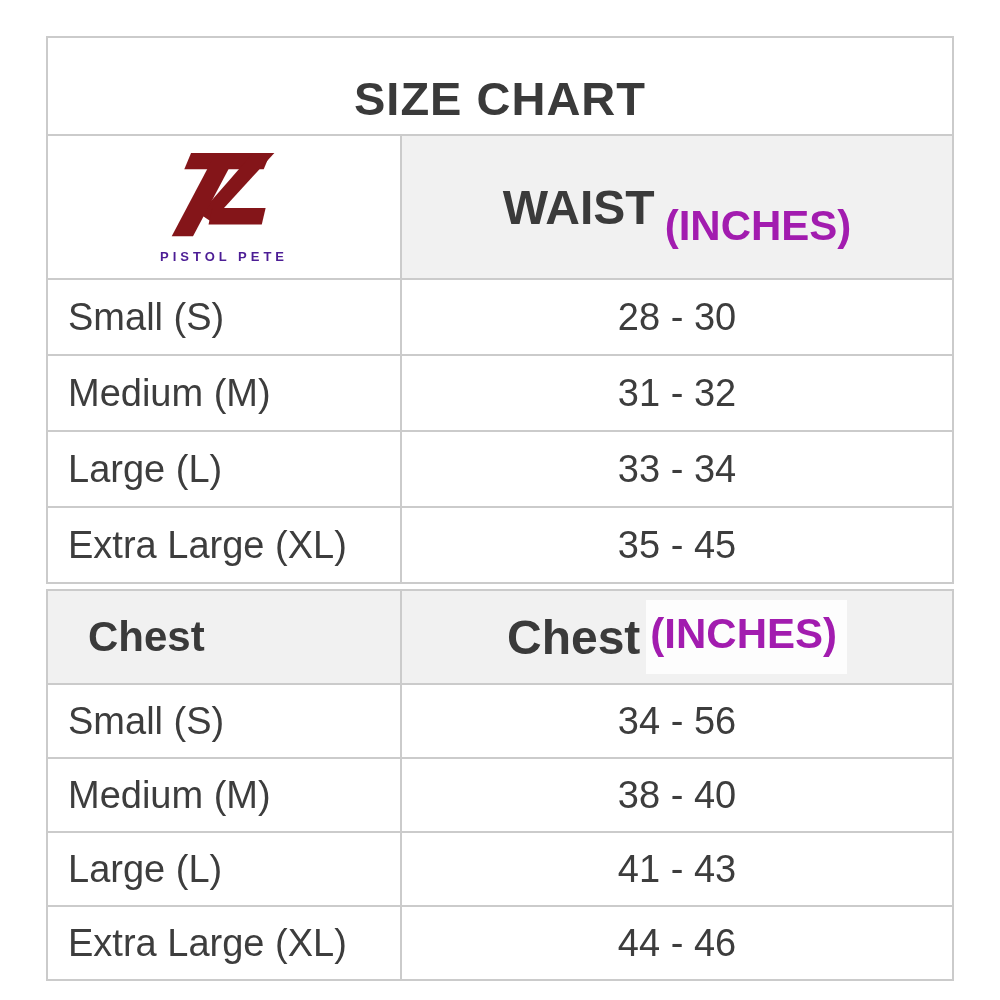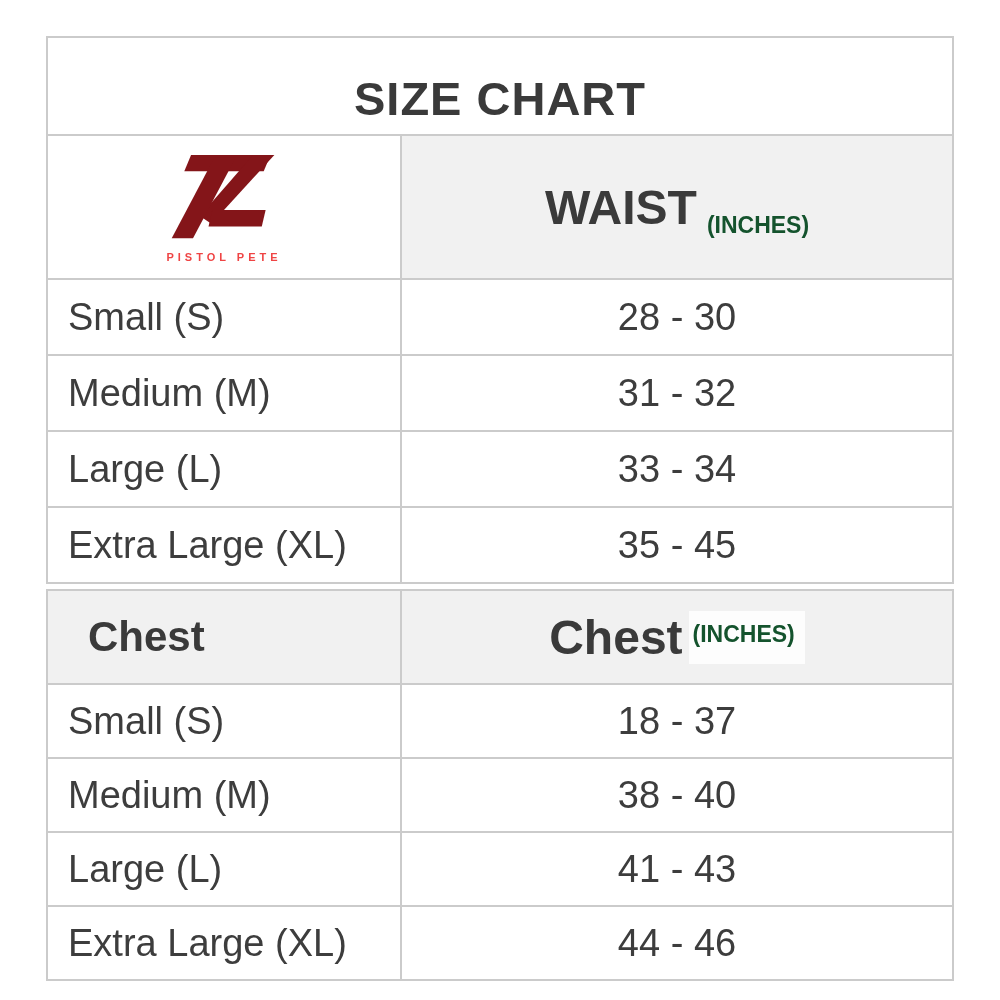--- a/index.html
+++ b/index.html
@@ -25,25 +25,25 @@
 
   .title-row{display:block;height:72px;margin-top:24px;}
   .title-cell{height:100%;display:flex;align-items:center;justify-content:center;}
   .chart-title{font-size:47px;font-weight:bold;letter-spacing:1px;color:#3a3a3a;}
 
   .brand-row{height:144px;}
   .brand-cell{justify-content:center;}
   .brand-wrap{display:flex;flex-direction:column;align-items:center;}
   .logo-svg{width:140px;height:92px;display:block;}
   .logo-shape{fill:var(--logo-maroon);}
-  .brand-name{margin-top:7px;font-size:11px;font-weight:bold;letter-spacing:4px;color:#ef4444;white-space:nowrap;}
+  .brand-name{margin-top:7px;font-size:13px;font-weight:bold;letter-spacing:4px;color:#4c1d95;white-space:nowrap;}
 
   .colhead-cell{justify-content:center;background:var(--header-bg);}
   .measure-label{font-size:48px;font-weight:bold;color:#3a3a3a;}
-  .unit-label{font-size:23px;font-weight:bold;color:#14532d;margin-left:10px;margin-top:37px;}
+  .unit-label{font-size:42px;font-weight:bold;color:#a21caf;margin-left:10px;margin-top:37px;}
 
   .data-row{height:76px;}
   .tbl-chest .data-row{height:74px;}
   .size-cell{padding-left:20px;font-size:38px;color:#3d3d3d;}
   .range-cell{justify-content:center;font-size:38px;color:#3d3d3d;}
 
   .chest-header-row{height:92px;}
   .rowhead-cell{background:var(--header-bg);padding-left:40px;}
   .rowhead-cell .measure-label{font-size:42px;}
   .unit-patch{display:inline-block;background:#fdfdfd;padding:10px 10px 16px 4px;margin-left:6px;}
@@ -109,21 +109,21 @@
         <span class="measure-label">Chest</span>
       </div>
       <div class="cell colhead-cell">
         <span class="measure-label">Chest</span>
         <span class="unit-patch"><span class="unit-label">(INCHES)</span></span>
       </div>
     </div>
 
     <div class="row data-row">
       <div class="cell size-cell">Small (S)</div>
-      <div class="cell range-cell">18 - 37</div>
+      <div class="cell range-cell">34 - 56</div>
     </div>
     <div class="row data-row">
       <div class="cell size-cell">Medium (M)</div>
       <div class="cell range-cell">38 - 40</div>
     </div>
     <div class="row data-row">
       <div class="cell size-cell">Large (L)</div>
       <div class="cell range-cell">41 - 43</div>
     </div>
     <div class="row data-row">

